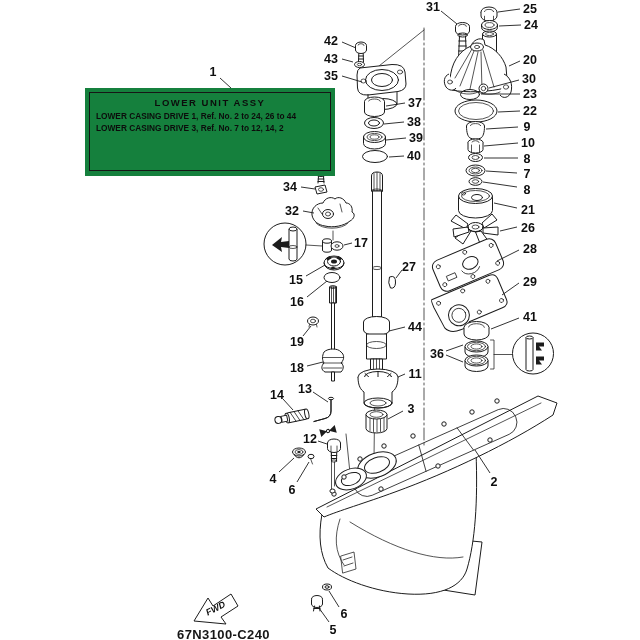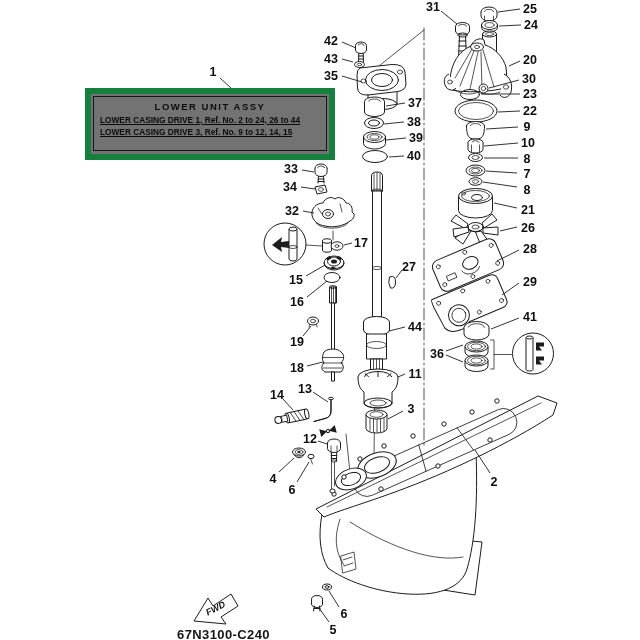--- a/index.html
+++ b/index.html
@@ -6,27 +6,27 @@
   #stage{position:relative;width:640px;height:640px;background:#fff;overflow:hidden;
          font-family:"Liberation Sans",sans-serif;}
   svg{position:absolute;left:0;top:0;}
   .ln{stroke:#1c1c1c;fill:none;stroke-width:1;stroke-linecap:round;stroke-linejoin:round;}
   .lnw{stroke:#1c1c1c;fill:#fff;stroke-width:1;stroke-linejoin:round;}
   .thin{stroke-width:.75;}
   .blk{fill:#1c1c1c;stroke:none;}
   .leader{stroke:#1c1c1c;stroke-width:.9;}
   .part-num{font:bold 12.5px "Liberation Sans",sans-serif;fill:#0e0e0e;text-anchor:middle;}
   .fwd-text{font:italic bold 9px "Liberation Sans",sans-serif;fill:#111;text-anchor:middle;}
-  .info-box{position:absolute;left:85px;top:88px;width:250px;height:72px;border:6px solid #15803d;
-            box-sizing:border-box;background:#737373;}
+  .info-box{position:absolute;left:85px;top:88px;width:250px;height:88px;border:2px solid #15803d;
+            box-sizing:border-box;background:#15803d;}
   .info-inner{margin:2px;border:1.5px solid #161616;height:calc(100% - 7px);overflow:hidden;}
   .info-title{font-size:9.5px;font-weight:bold;text-align:center;letter-spacing:1.5px;
               margin-top:4px;color:#0c0c0c;}
   .info-line{font-size:8.3px;font-weight:bold;margin-left:6px;margin-top:2.6px;line-height:10px;
-             color:#0c0c0c;white-space:nowrap;text-decoration:underline;}
+             color:#0c0c0c;white-space:nowrap;}
   .footer-code{position:absolute;left:177px;top:627px;font-size:13px;font-weight:bold;
                letter-spacing:.4px;color:#161616;}
 </style>
 </head>
 <body>
 
 <div id="stage">
 
 <svg id="diagram-svg" width="640" height="640" viewBox="0 0 640 640">
 
@@ -476,19 +476,19 @@
         <text x="344" y="617.5" class="part-num">6</text>
         <line x1="329" y1="622" x2="319" y2="608" class="leader"></line>
         <text x="333" y="633.5" class="part-num">5</text>
       </g>
 </svg>
 
 <div class="info-box">
   <div class="info-inner">
     <div class="info-title">LOWER UNIT ASSY</div>
     <div class="info-line">LOWER CASING DRIVE 1, Ref. No. 2 to 24, 26 to 44</div>
-    <div class="info-line">LOWER CASING DRIVE 3, Ref. No. 9 to 12, 14, 15</div>
+    <div class="info-line">LOWER CASING DRIVE 3, Ref. No. 7 to 12, 14, 2</div>
   </div>
 </div>
 
 <div class="footer-code">67N3100-C240</div>
 
 </div>
 
 </body></html>

